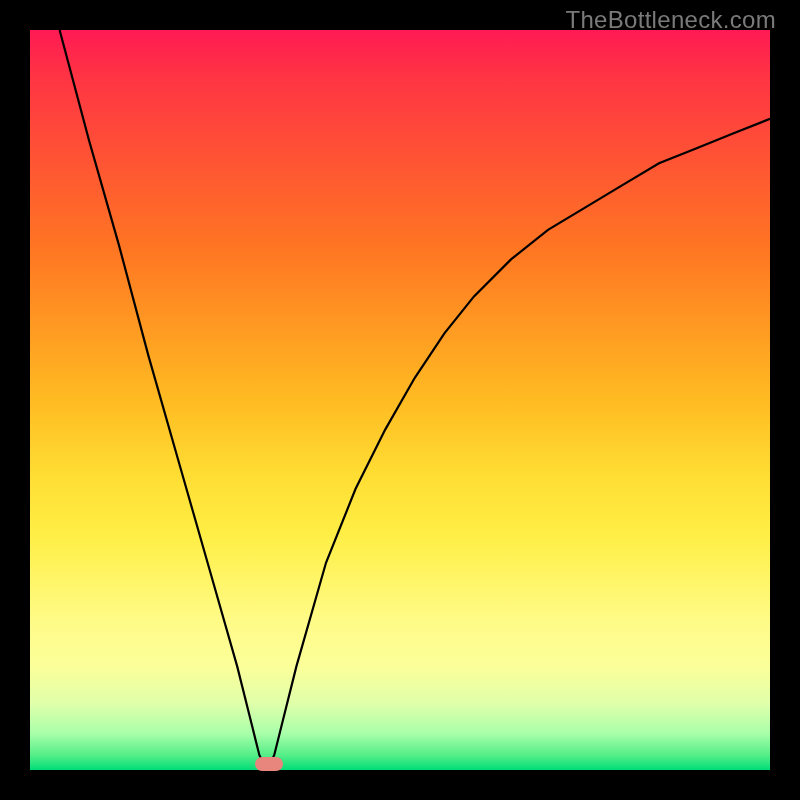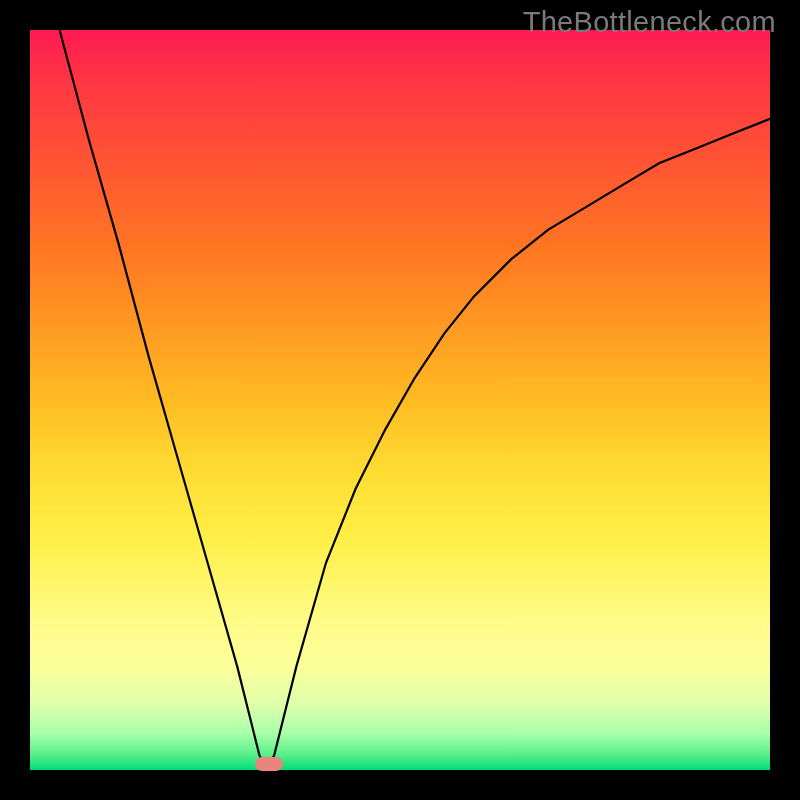--- a/index.html
+++ b/index.html
@@ -8,21 +8,21 @@
     height: 800px;
     background: #000;
     position: relative;
     font-family: Arial, sans-serif;
   }
   .watermark {
     position: absolute;
     top: 6px;
     right: 24px;
     color: #7a7a7a;
-    font-size: 29px;
+    font-size: 24px;
     font-weight: 500;
     z-index: 10;
     letter-spacing: 0.3px;
   }
   .plot-area {
     position: absolute;
     top: 30px;
     left: 30px;
     width: 740px;
     height: 740px;

